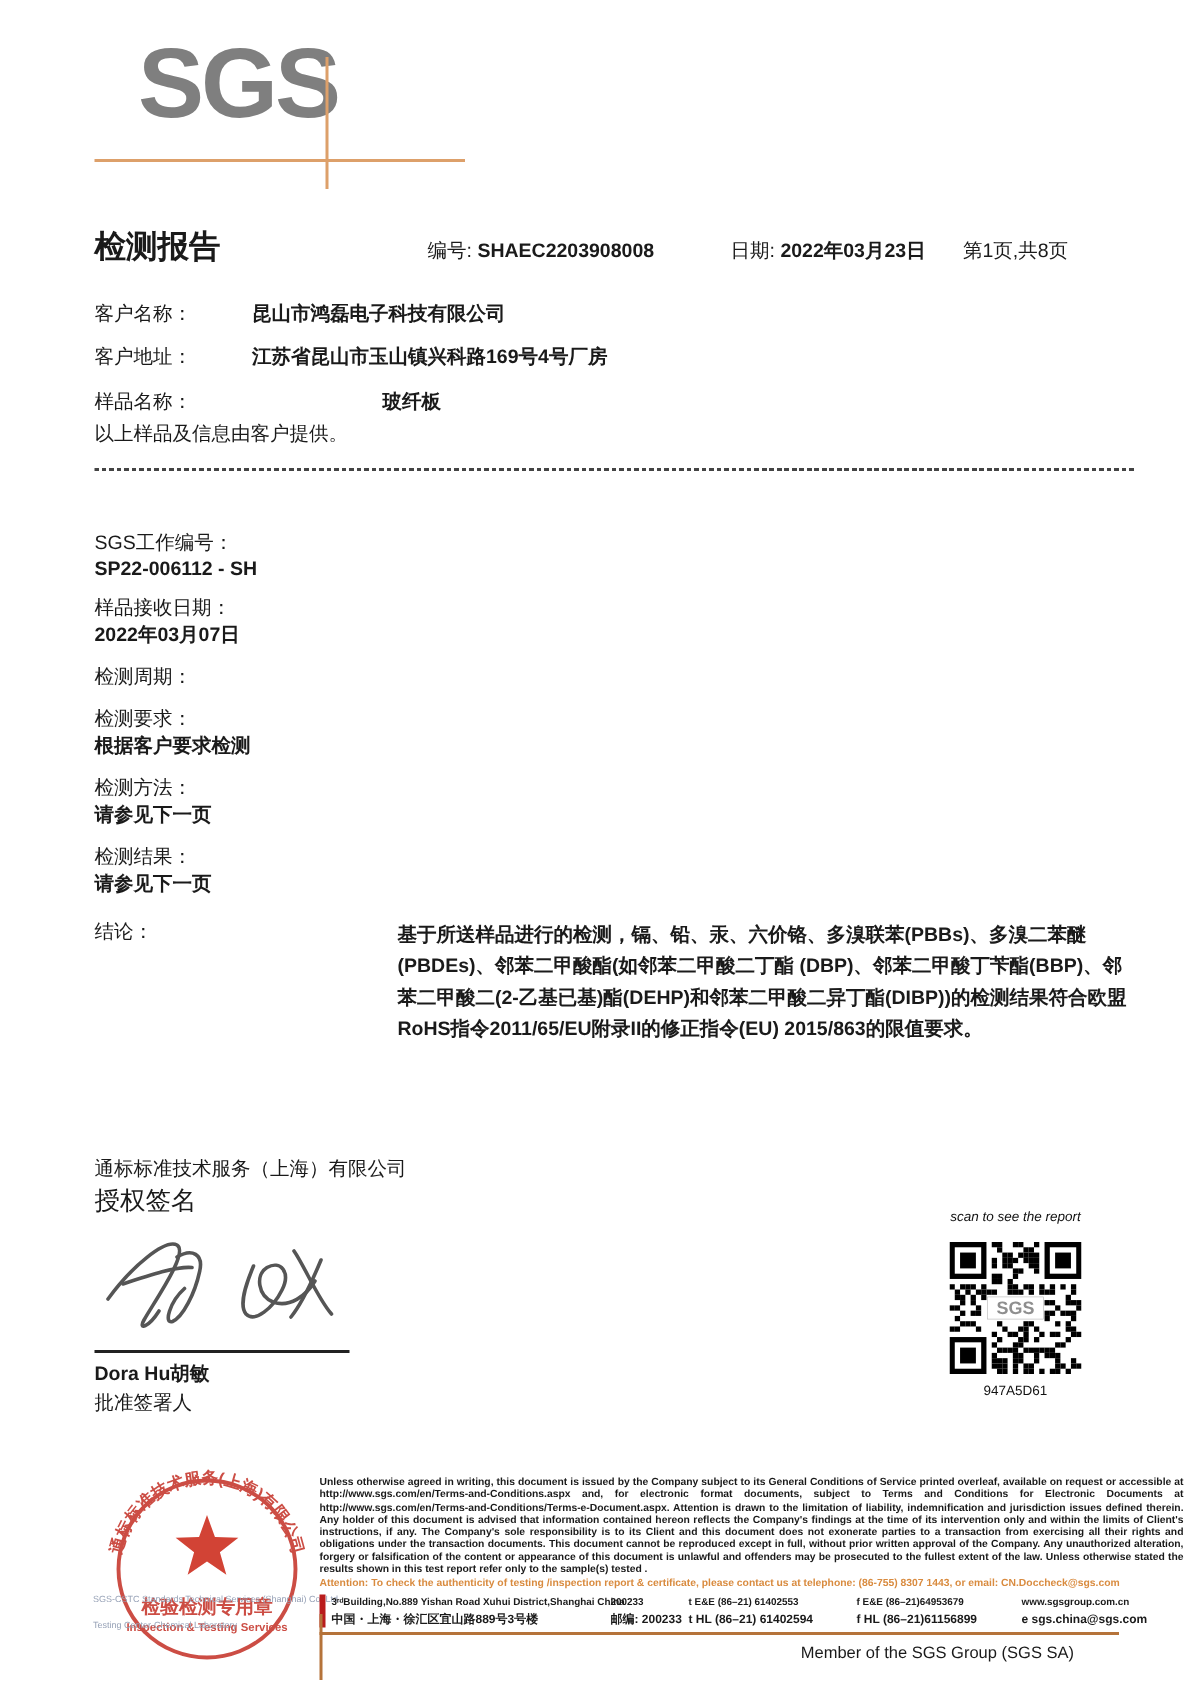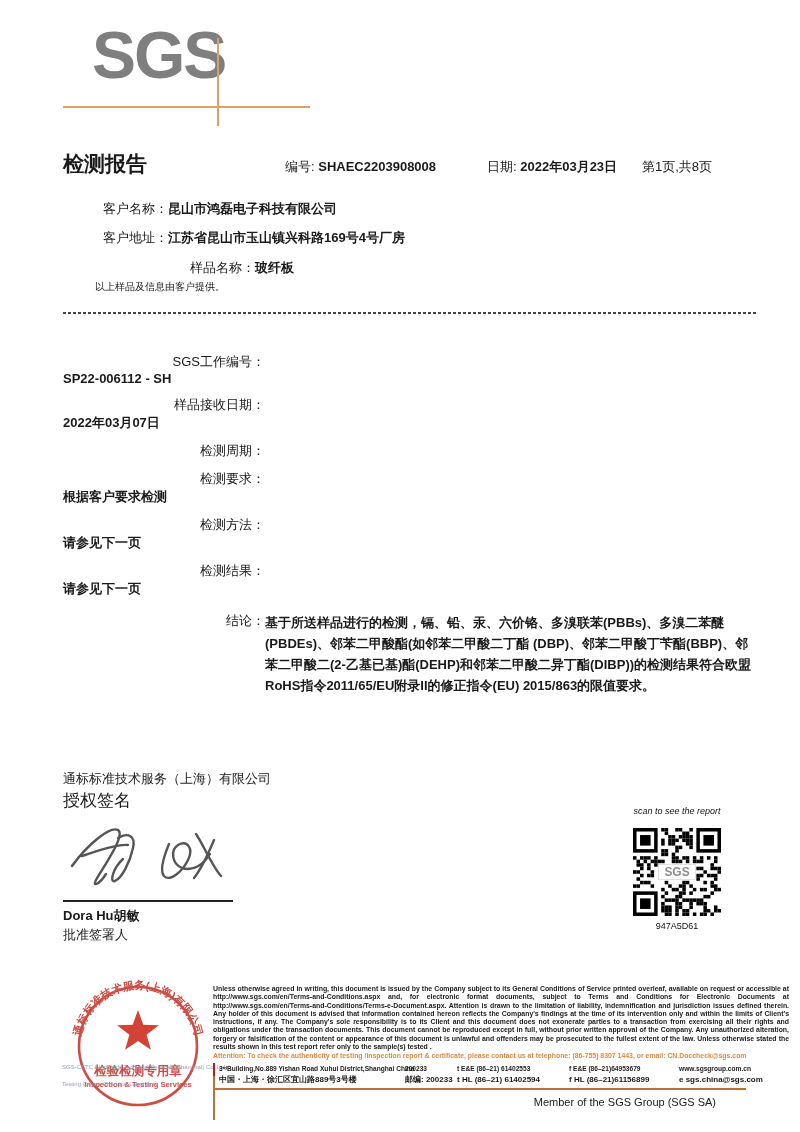--- a/index.html
+++ b/index.html
@@ -13,25 +13,25 @@
 
   
   .doc-title{position:absolute;left:63px;top:150px;font-size:21px;font-weight:bold;}
   .hdr-no{position:absolute;left:285px;top:158px;font-size:13px;}
   .hdr-date{position:absolute;left:487px;top:158px;font-size:13px;}
   .hdr-page{position:absolute;left:642px;top:158px;font-size:13px;}
   .b{font-weight:bold;}
 
   
   .row{position:absolute;left:63px;width:694px;display:flex;font-size:13px;}
-  .lbl{flex:none;text-align:right;}
+  .lbl{flex:none;}
   .cust .lbl{width:105px;}
   .sample .lbl{width:192px;}
   .val{font-weight:bold;}
-  .note{position:absolute;left:63px;top:280px;font-size:10px;margin-left:32px;}
+  .note{position:absolute;left:63px;top:280px;font-size:13px;}
   .dashes{position:absolute;left:63px;top:312px;width:694px;height:2px;
     background:repeating-linear-gradient(90deg,#444 0 3px,transparent 3px 5px);}
 
   .jobs{position:absolute;left:63px;top:353px;width:694px;font-size:13px;}
   .jrow{display:flex;margin-bottom:10px;flex-direction:column;}
   .jrow .lbl{width:202px;flex:none;}
   .jrow .val{font-weight:bold;}
   .concl{display:flex;margin-top:14px;}
   .concl .lbl{width:202px;flex:none;}
   .concl .val{font-weight:bold;line-height:21px;width:492px;}
@@ -52,21 +52,21 @@
   
   .stamp{position:absolute;left:58px;top:976px;}
   .stamp-sub{position:absolute;left:62px;width:170px;font-size:6px;color:#96a1b6;white-space:nowrap;}
   .stamp-sub1{top:1064px;}
   .stamp-sub2{top:1081px;}
 
   
   .foot{position:absolute;left:213px;top:985px;width:576px;}
   .legal{font-size:6.9px;font-weight:bold;line-height:8.3px;text-align:justify;color:#1a1a1a;}
   .attention{font-size:6.9px;font-weight:bold;line-height:8.3px;color:#d98b3f;margin-top:1px;}
-  .addr{margin-top:2px;border-left:2px solid #b91c1c;padding-left:4px;}
+  .addr{margin-top:2px;border-left:4px solid #b91c1c;padding-left:4px;}
   .addr-row{display:flex;align-items:baseline;font-size:6.6px;font-weight:bold;line-height:11px;white-space:nowrap;}
   .addr-row.cn{font-size:8px;}
   .a-addr{width:186px;flex:none;}
   .a-post{width:52px;flex:none;}
   .a-tel{width:112px;flex:none;}
   .a-fax{width:110px;flex:none;}
   .a-web{flex:1;}
   .foot-hline{margin-top:3px;height:2px;background:#b5733a;width:533px;}
   .member{font-size:11px;font-weight:normal;margin-top:6px;width:533px;text-align:right;padding-right:30px;box-sizing:border-box;}
   .foot-vline{position:absolute;left:213px;top:1076px;width:2px;height:44px;background:#b5733a;}

